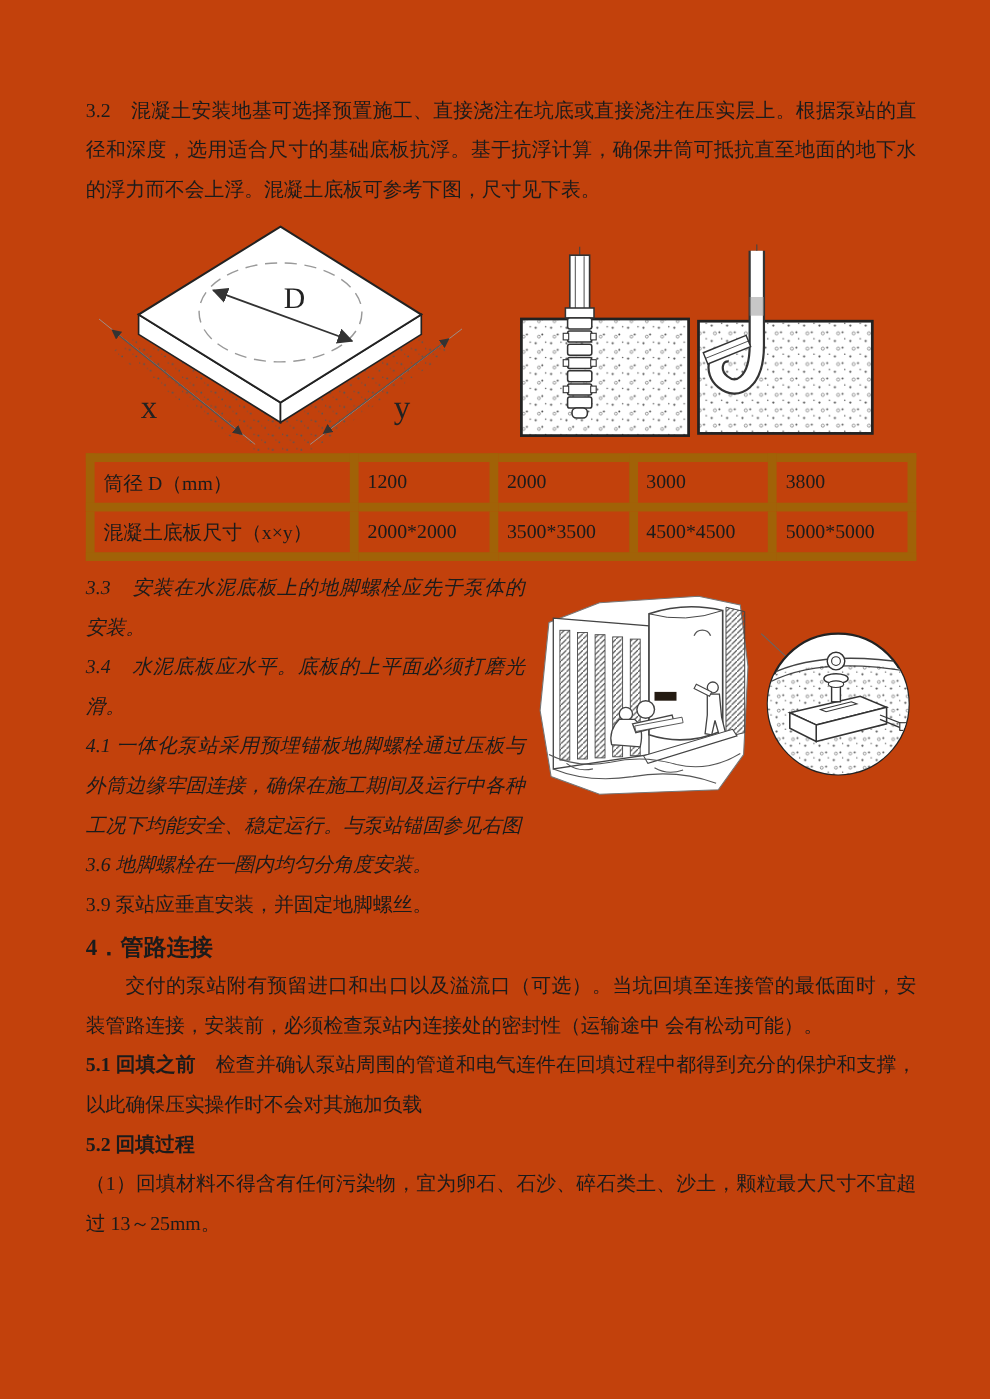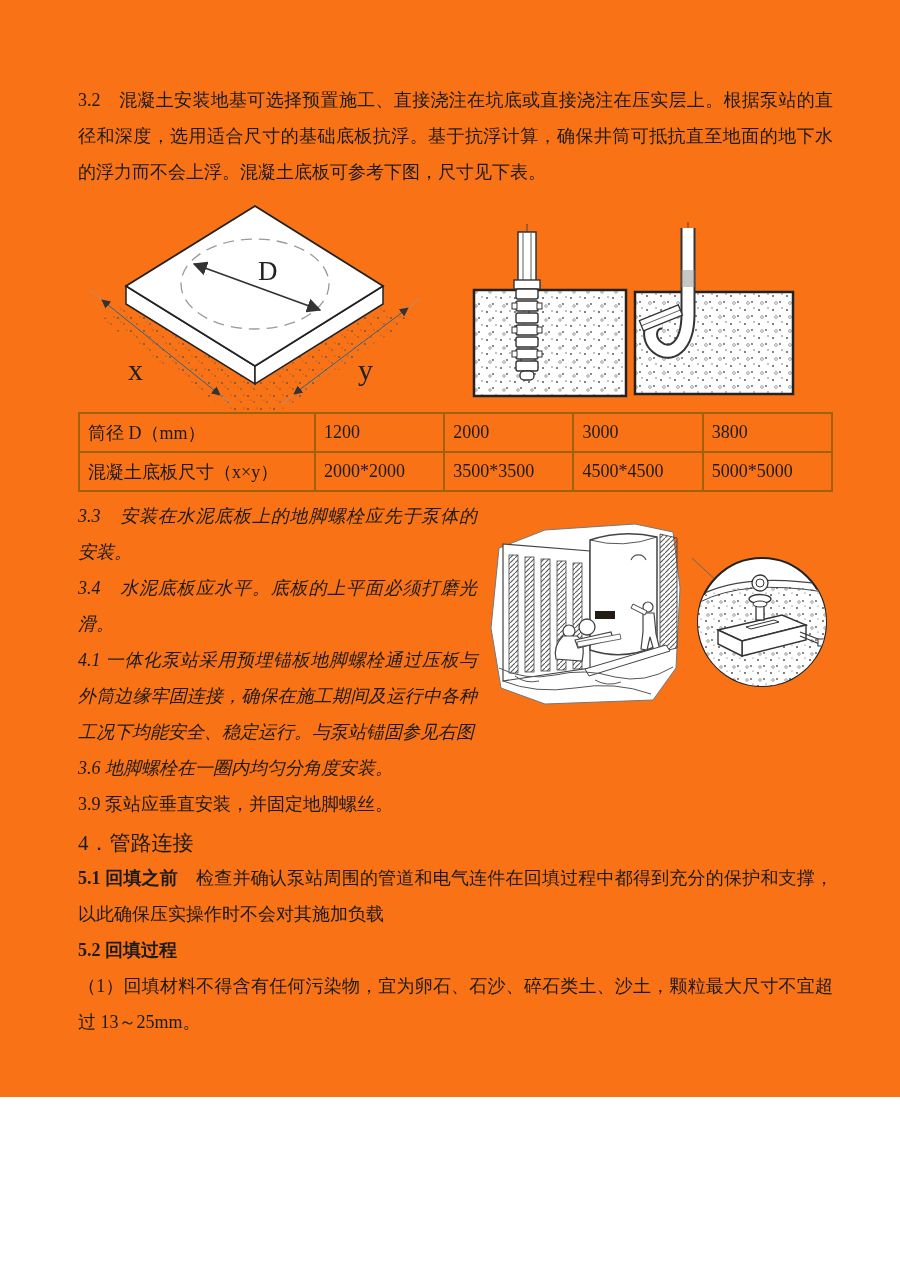--- a/index.html
+++ b/index.html
@@ -1,48 +1,48 @@
 <!DOCTYPE html>
 <html><head>
 <meta charset="utf-8">
 <style>
   html,body { margin:0; padding:0; background:#ffffff; }
   .page {
-    position:relative; width:900px; height:1097px; background:#f97316;
+    position:relative; width:900px; height:1272px; background:#c2410c;
     font-family:"Liberation Serif","DejaVu Serif",serif; color:#1b1b1b;
     overflow:hidden;
   }
   .content { padding:82px 67px 0 78px; }
   p.body { margin:0; font-size:18px; line-height:36px; text-align:justify; }
   p.body.indent { text-indent:2em; }
   .figrow { position:relative; height:210px; margin-top:8px; }
   .figrow svg { position:absolute; }
   #fig-base  { left:12px;  top:0; }
   #fig-exp   { left:392px; top:26px; }
   #fig-jbolt { left:552px; top:24px; }
   table.dims {
     width:100%; border-collapse:collapse; margin-top:4px;
     font-size:18px; table-layout:fixed;
   }
   table.dims td {
-    border:2px solid #a16207; height:37px; padding:0 0 0 8px;
+    border:8px solid #a16207; height:37px; padding:0 0 0 8px;
     white-space:nowrap; overflow:hidden;
   }
   td.c1 { width:30%; }
   .wrapblk { margin-top:6px;font-style:italic; }
   .floatfig {
     float:right; width:348px; height:188px;
     margin:20px 0 4px 8px; position:relative;
   }
   .floatfig svg { position:absolute; }
   #fig-pit     { left:0;  top:0; }
   #fig-callout { left:205px; top:34px; }
   .clear { clear:both; }
   h2.sec {
-    margin:6px 0 2px 0; font-size:21px; line-height:30px; font-weight:normal;
+    margin:6px 0 2px 0; font-size:21px; line-height:30px; font-weight:bold;
   }
   h2.sec5 { margin-top:8px; }
   .lead { font-weight:bold; }
   .lead-gap { margin-left:1em; }
   p.bold { font-weight:bold; }
   svg text { font-family:"Liberation Serif","DejaVu Serif",serif; fill:#222; }
 </style>
 </head>
 <body>
 
@@ -259,20 +259,21 @@
       <p class="body">3.3　安装在水泥底板上的地脚螺栓应先于泵体的安装。</p>
       <p class="body">3.4　水泥底板应水平。底板的上平面必须打磨光滑。</p>
       <p class="body">4.1 一体化泵站采用预埋锚板地脚螺栓通过压板与外筒边缘牢固连接，确保在施工期间及运行中各种工况下均能安全、稳定运行。与泵站锚固参见右图</p>
       <p class="body">3.6 地脚螺栓在一圈内均匀分角度安装。</p>
       <div class="clear"></div>
     </div>
 
     <p class="body">3.9 泵站应垂直安装，并固定地脚螺丝。</p>
 
     <h2 class="sec">4．管路连接</h2>
+    <p class="body indent">交付的泵站附有预留进口和出口以及溢流口（可选）。当坑回填至连接管的最低面时，安装管路连接，安装前，必须检查泵站内连接处的密封性（运输途中 会有松动可能）。</p>
 
     <p class="body">
       <span class="lead">5.1 回填之前</span><span class="lead-gap">检查并确认泵站周围的管道和电气连件在回填过程中都得到充分的保护和支撑，以此确保压实操作时不会对其施加负载</span>
     </p>
     <p class="body bold">5.2 回填过程</p>
     <p class="body">（1）回填材料不得含有任何污染物，宜为卵石、石沙、碎石类土、沙土，颗粒最大尺寸不宜超过 13～25mm。</p>
 
   </div>
 </div>
 

